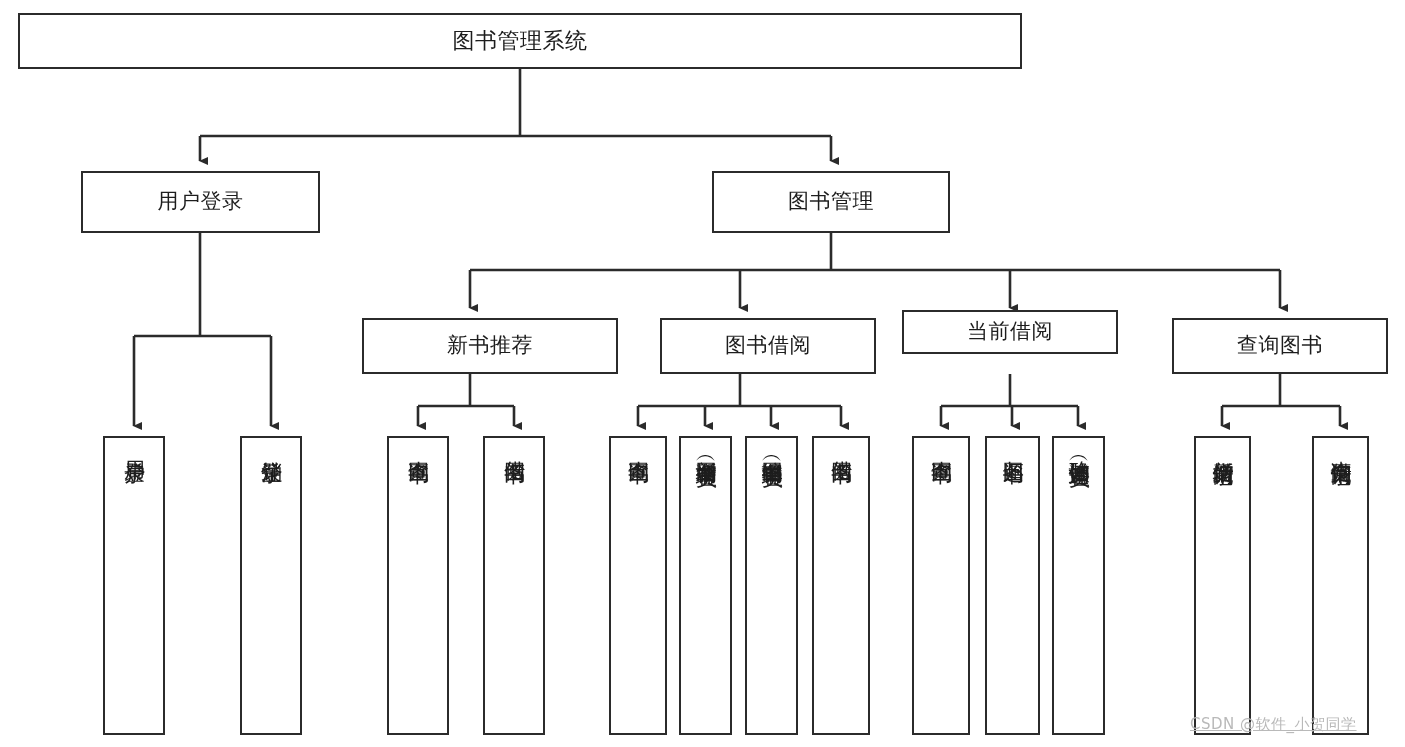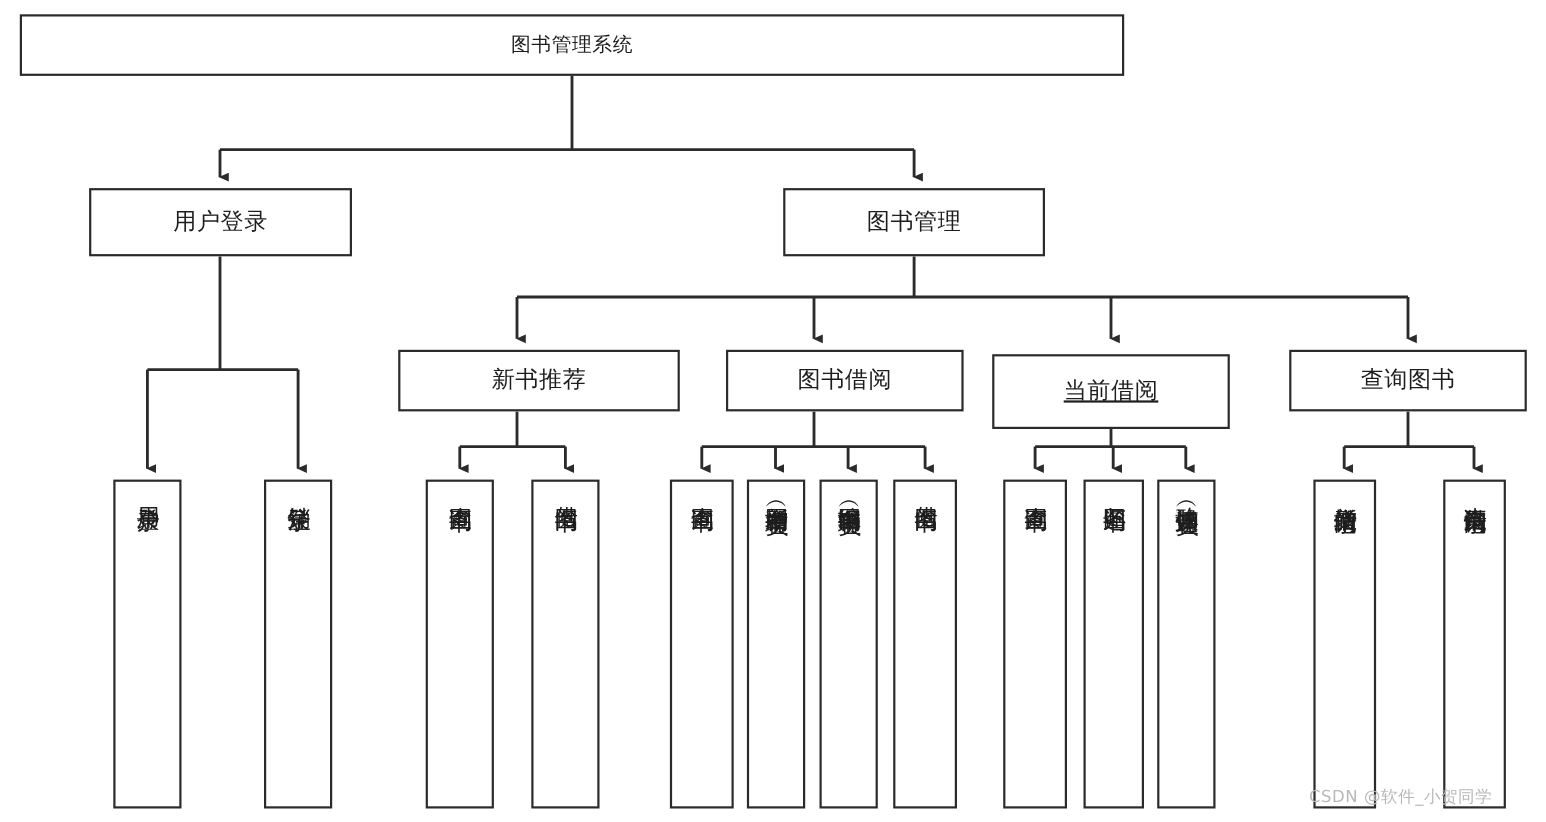--- a/index.html
+++ b/index.html
@@ -49,21 +49,21 @@
   .vert-label {
     writing-mode: vertical-rl;
     text-orientation: upright;
     font-size: 21px;
     line-height: 1.12;
     letter-spacing: 1px;
     white-space: nowrap;
     color: #1d1d1d;
   }
   .node.root {
-    font-size: 18px;
+    font-size: 22px;
   }
   .watermark {
     position: absolute;
     font-size: 15px;
     color: #b9b9b9;
     letter-spacing: 0.5px;
     white-space: nowrap;
     user-select: none;
   }
 </style>
@@ -124,21 +124,21 @@
       </div>
       <div class="node horiz" style="left: 712px; top: 171px; width: 238px; height: 62px; justify-content: center;">
         <span>图书管理</span>
       </div>
       <div class="node horiz" style="left: 362px; top: 318px; width: 256px; height: 56px;">
         <span>新书推荐</span>
       </div>
       <div class="node horiz" style="left: 632px; top: 318px; width: 216px; height: 56px; margin-left: 28px;">
         <span>图书借阅</span>
       </div>
-      <div class="node horiz" style="left: 902px; top: 322px; width: 216px; height: 68px; text-decoration: underline;">
+      <div class="node horiz" style="left: 902px; top: 310px; width: 216px; height: 44px;">
         <span>当前借阅</span>
       </div>
       <div class="node horiz" style="left: 1172px; top: 318px; width: 216px; height: 56px;">
         <span>查询图书</span>
       </div>
       <div class="node vert" style="left: 103px; top: 436px; width: 62px; height: 299px;">
         <span class="vert-label">用户登录</span>
       </div>
       <div class="node vert" style="left: 240px; top: 436px; width: 62px; height: 299px;">
         <span class="vert-label">注销登录</span>
@@ -171,15 +171,15 @@
         <span class="vert-label">确认归还（管理员）</span>
       </div>
       <div class="node vert" style="left: 1194px; top: 436px; width: 57px; height: 299px;">
         <span class="vert-label">新增借阅记录</span>
       </div>
       <div class="node vert" style="left: 1312px; top: 436px; width: 57px; height: 299px;">
         <span class="vert-label">查询借阅记录</span>
       </div>
     </div>
 
-  <div class="watermark" style="left: 1190px; top: 715px;">CSDN @软件_小贺同学</div>
+  <div class="watermark" style="left: 1190px; top: 715px; text-decoration: underline;">CSDN @软件_小贺同学</div>
 
 </div>
 
 </body></html>

